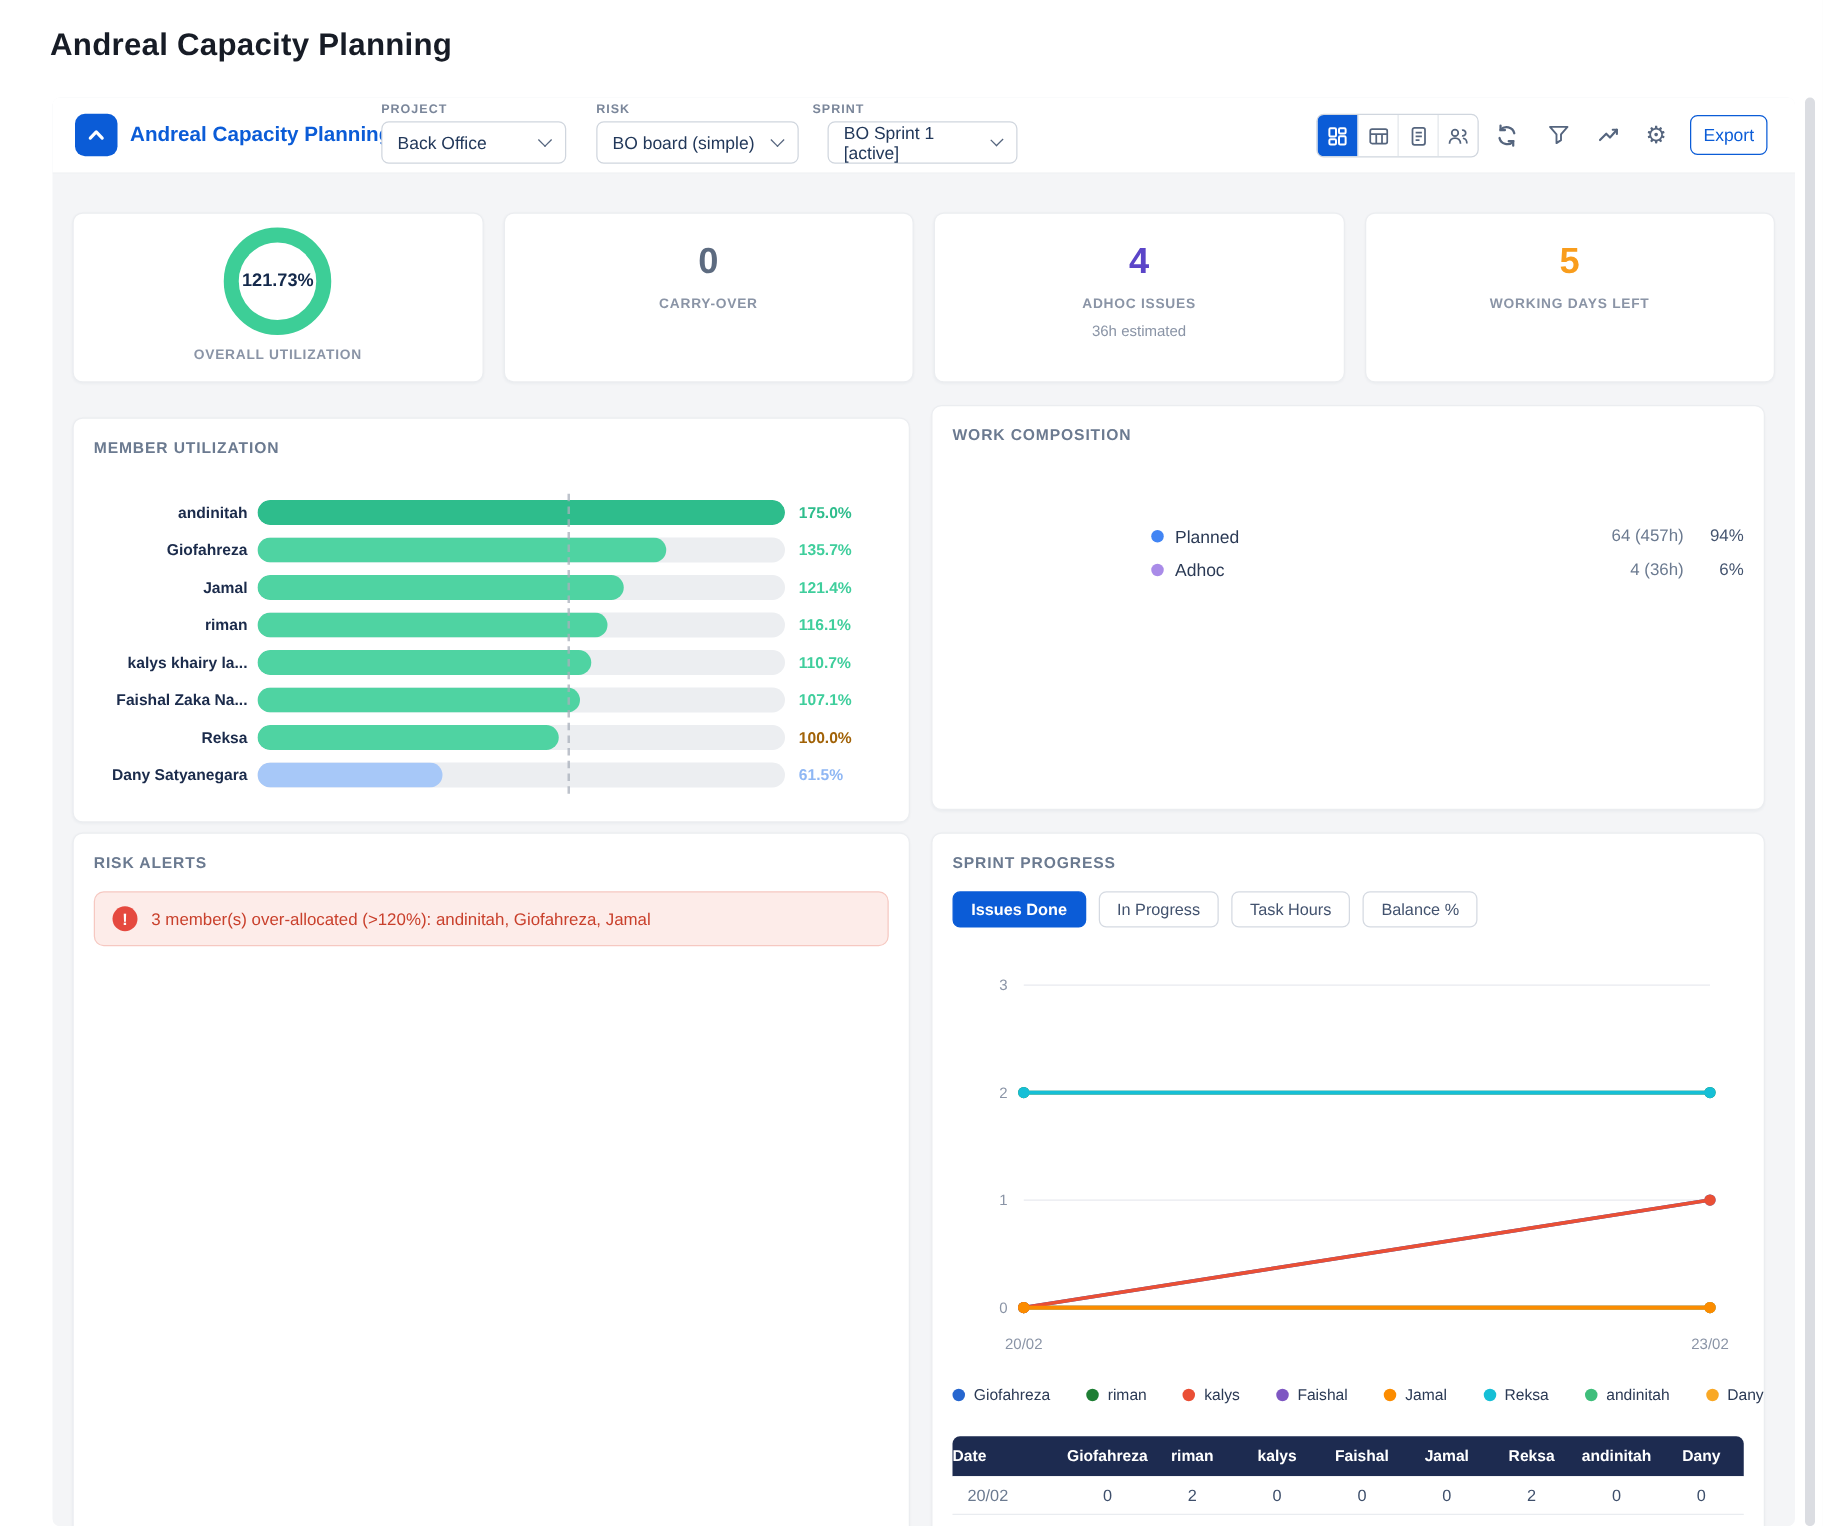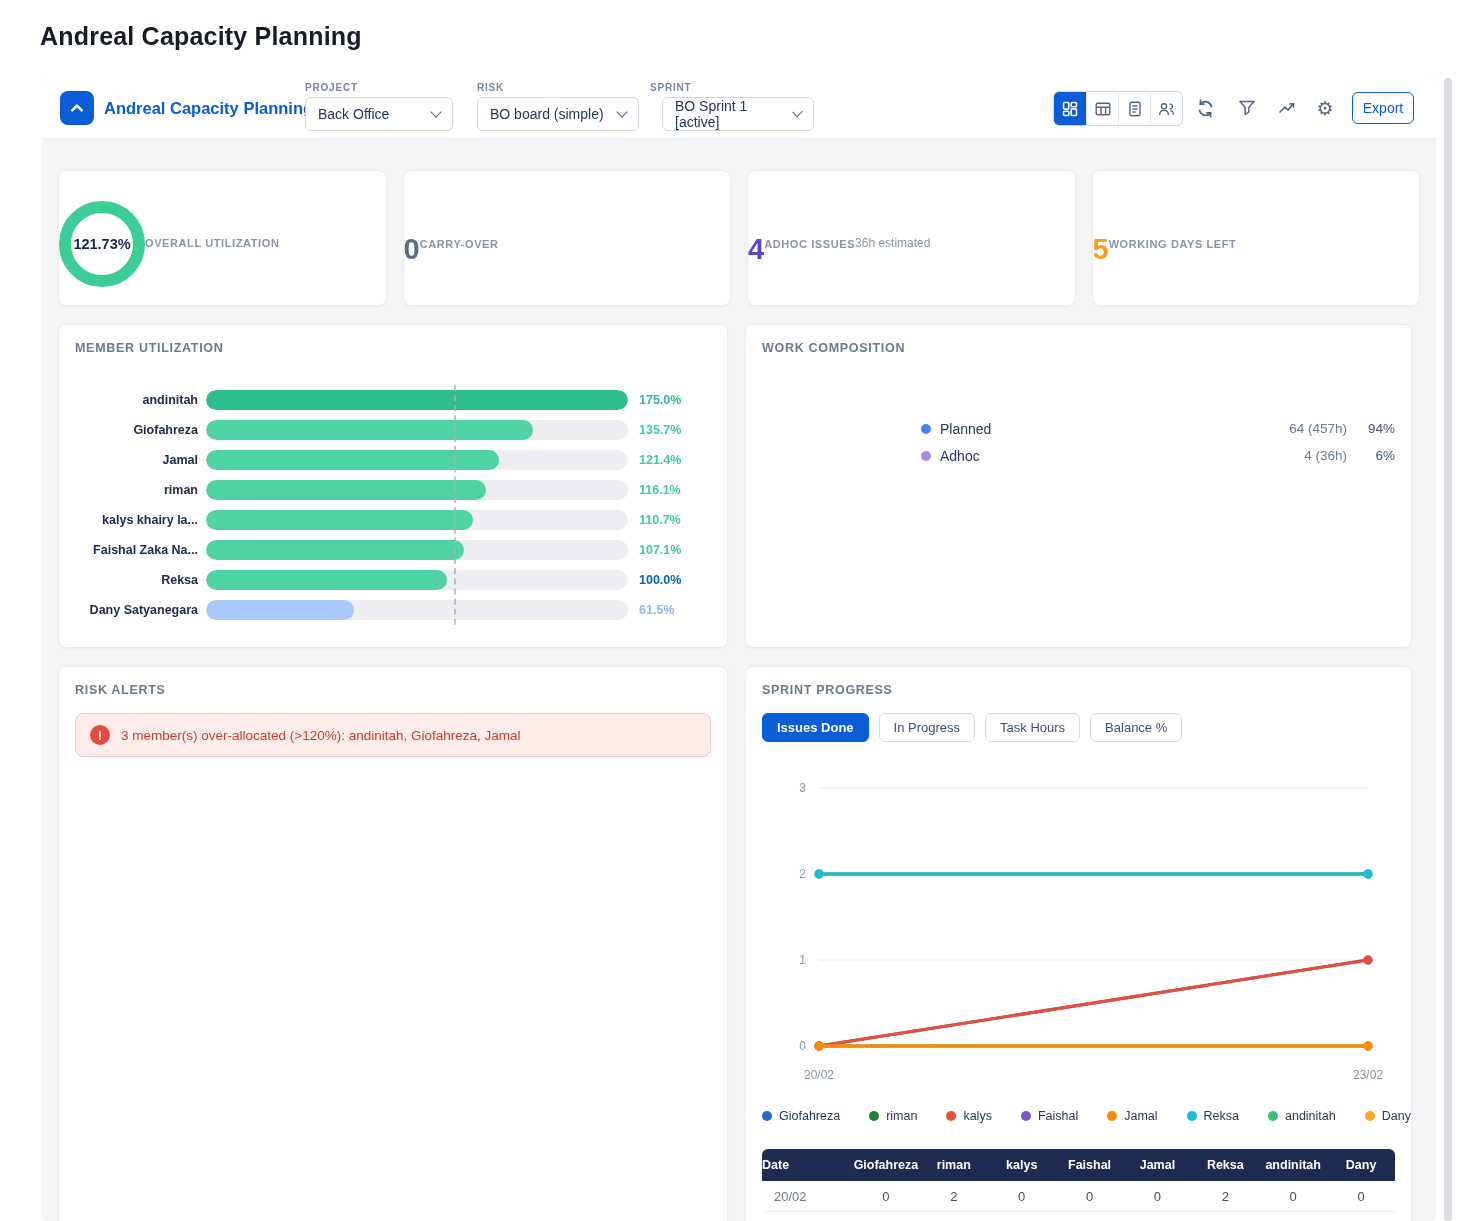--- a/index.html
+++ b/index.html
@@ -23,21 +23,21 @@
   .view-cell.active{background:#0B5CD7;color:#fff;}
   .icon-btn{position:absolute;top:16px;width:28px;height:28px;display:flex;align-items:center;justify-content:center;color:#55657E;cursor:pointer;}
   .export-btn{position:absolute;left:1310px;top:14px;width:62px;height:32px;border:1px solid #0B5CD7;border-radius:6px;background:#fff;color:#0B5CD7;font-size:14px;display:flex;align-items:center;justify-content:center;cursor:pointer;}
 
   
   .card{position:absolute;background:#fff;border:1px solid #EBEDF0;border-radius:8px;box-shadow:0 1px 2px rgba(23,43,77,.04);box-sizing:border-box;}
   .card-title{position:absolute;left:16px;top:16px;font-size:12.5px;font-weight:700;color:#6B7A90;letter-spacing:.7px;}
 
   
   #kpi-row{position:absolute;left:16px;top:92px;width:1362px;height:136px;display:flex;gap:16px;}
-  .kpi-card{flex:1;background:#fff;border:1px solid #EBEDF0;border-radius:8px;box-shadow:0 1px 2px rgba(23,43,77,.04);display:flex;flex-direction:row;align-items:center;box-sizing:border-box;}
+  .kpi-card{flex:1;background:#fff;border:1px solid #EBEDF0;border-radius:8px;box-shadow:0 1px 2px rgba(23,43,77,.04);display:flex;flex-direction:column;align-items:center;box-sizing:border-box;}
   .kpi-value{font-size:29px;font-weight:700;margin-top:22px;}
   .kpi-label{font-size:11px;font-weight:700;color:#8A94A6;letter-spacing:.6px;margin-top:11px;}
   .kpi-sub{font-size:12px;color:#8A94A6;margin-top:9px;}
   .kpi-donut{width:86px;height:86px;border-radius:50%;border:12px solid #3DCE97;box-sizing:border-box;display:flex;align-items:center;justify-content:center;margin-top:11px;}
   .kpi-donut span{font-size:14.5px;font-weight:700;color:#14294B;}
   .kpi-card .donut-label{margin-top:10px;}
 
   
   .mu-chart{position:absolute;left:0;top:60px;width:100%;height:240px;}
   .mu-row{display:flex;align-items:center;height:30px;}
@@ -195,21 +195,21 @@
         <div class="kpi-value" style="color:#5B45C8;">4</div>
         <div class="kpi-label">ADHOC ISSUES</div>
         <div class="kpi-sub">36h estimated</div>
       </div>
       <div class="kpi-card">
         <div class="kpi-value" style="color:#F99D1C;">5</div>
         <div class="kpi-label">WORKING DAYS LEFT</div>
       </div>
     </div>
 
-    <div class="card" style="left:16px;top:246px;width:670px;height:324px;">
+    <div class="card" style="left:16px;top:256px;width:670px;height:324px;">
       <div class="card-title">MEMBER UTILIZATION</div>
       <div class="mu-chart" style="position:absolute;">
           <div class="mu-row">
             <div class="mu-name">andinitah</div>
             <div class="mu-track">
               <div class="mu-fill" style="width: 100%; background: rgb(46, 189, 140);"></div>
             </div>
             <div class="mu-value" style="color: rgb(46, 189, 140);">175.0%</div>
           </div>
           <div class="mu-row">
@@ -245,21 +245,21 @@
             <div class="mu-track">
               <div class="mu-fill" style="width: 61.2%; background: rgb(79, 211, 162);"></div>
             </div>
             <div class="mu-value" style="color: rgb(63, 206, 156);">107.1%</div>
           </div>
           <div class="mu-row">
             <div class="mu-name">Reksa</div>
             <div class="mu-track">
               <div class="mu-fill" style="width: 57.1429%; background: rgb(79, 211, 162);"></div>
             </div>
-            <div class="mu-value" style="color: #0369a1;">100.0%</div>
+            <div class="mu-value" style="color: #a16207;">100.0%</div>
           </div>
           <div class="mu-row">
             <div class="mu-name">Dany Satyanegara</div>
             <div class="mu-track">
               <div class="mu-fill" style="width: 35.1429%; background: rgb(167, 200, 248);"></div>
             </div>
             <div class="mu-value" style="color: rgb(143, 183, 244);">61.5%</div>
           </div>
           <div class="mu-threshold" style="left: 395.143px;"></div>
         </div>

